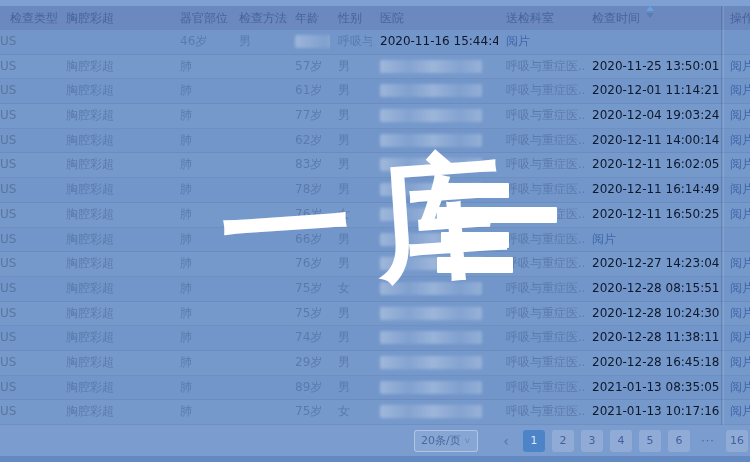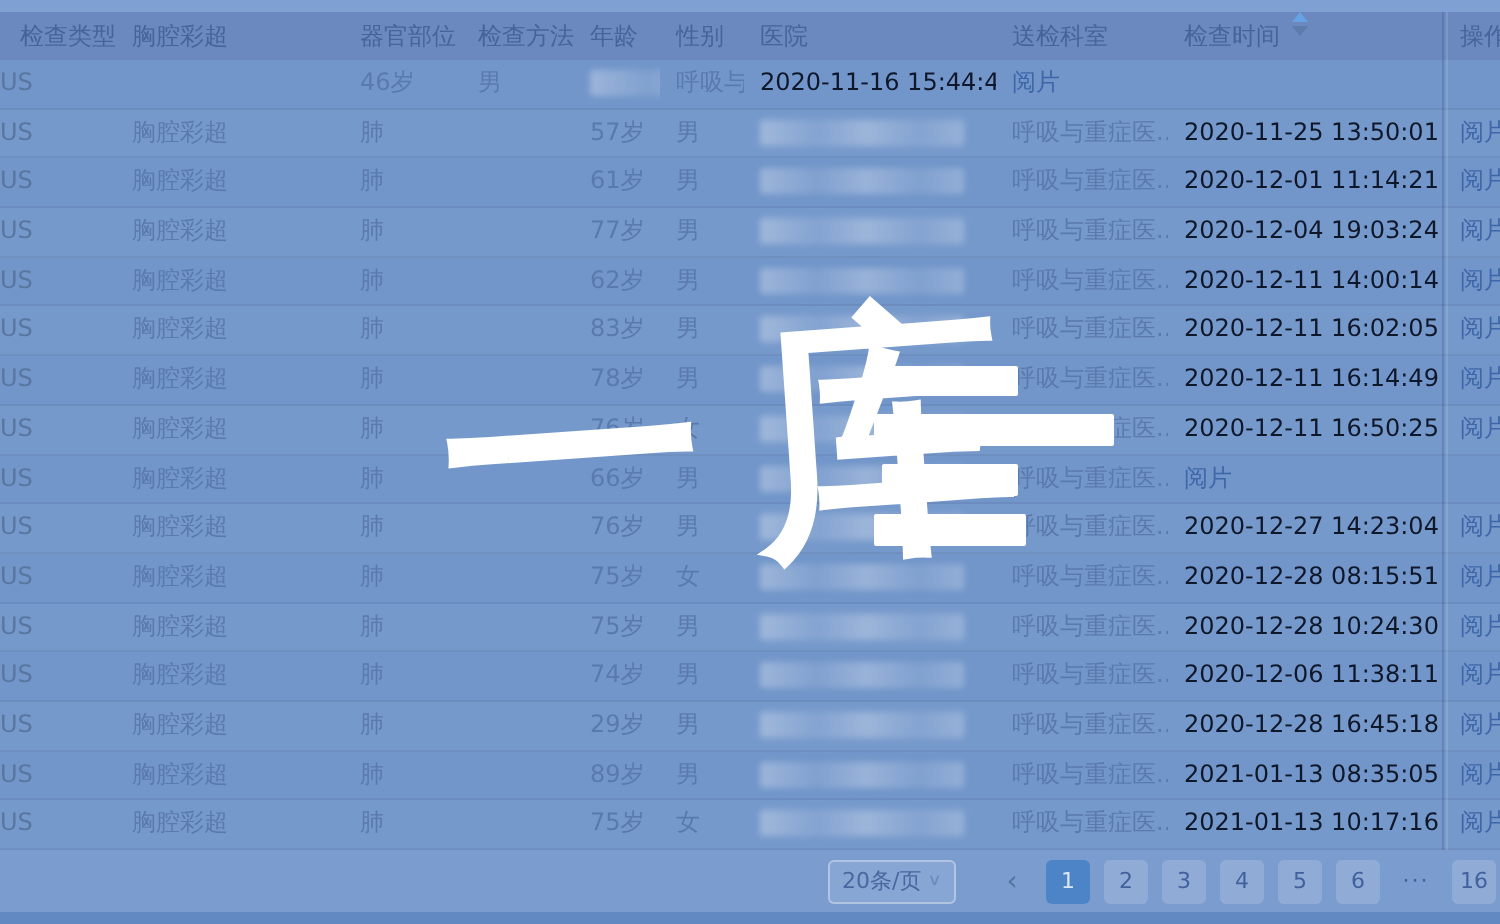--- a/index.html
+++ b/index.html
@@ -322,21 +322,21 @@
       <div class="cell c0">US</div>
       <div class="cell c1">胸腔彩超</div>
       <div class="cell c2">肺</div>
       <div class="cell c3"></div>
       <div class="cell c4">74岁</div>
       <div class="cell c5">男</div>
       <div class="cell c6">
         <div class="blur-block"></div>
       </div>
       <div class="cell c7">呼吸与重症医...</div>
-      <div class="cell c8">2020-12-06 11:38:11</div>
+      <div class="cell c8">2020-12-28 11:38:11</div>
       <div class="cell c9"><span class="link">阅片</span></div>
     </div>
     <div class="grid row">
       <div class="cell c0">US</div>
       <div class="cell c1">胸腔彩超</div>
       <div class="cell c2">肺</div>
       <div class="cell c3"></div>
       <div class="cell c4">29岁</div>
       <div class="cell c5">男</div>
       <div class="cell c6">

